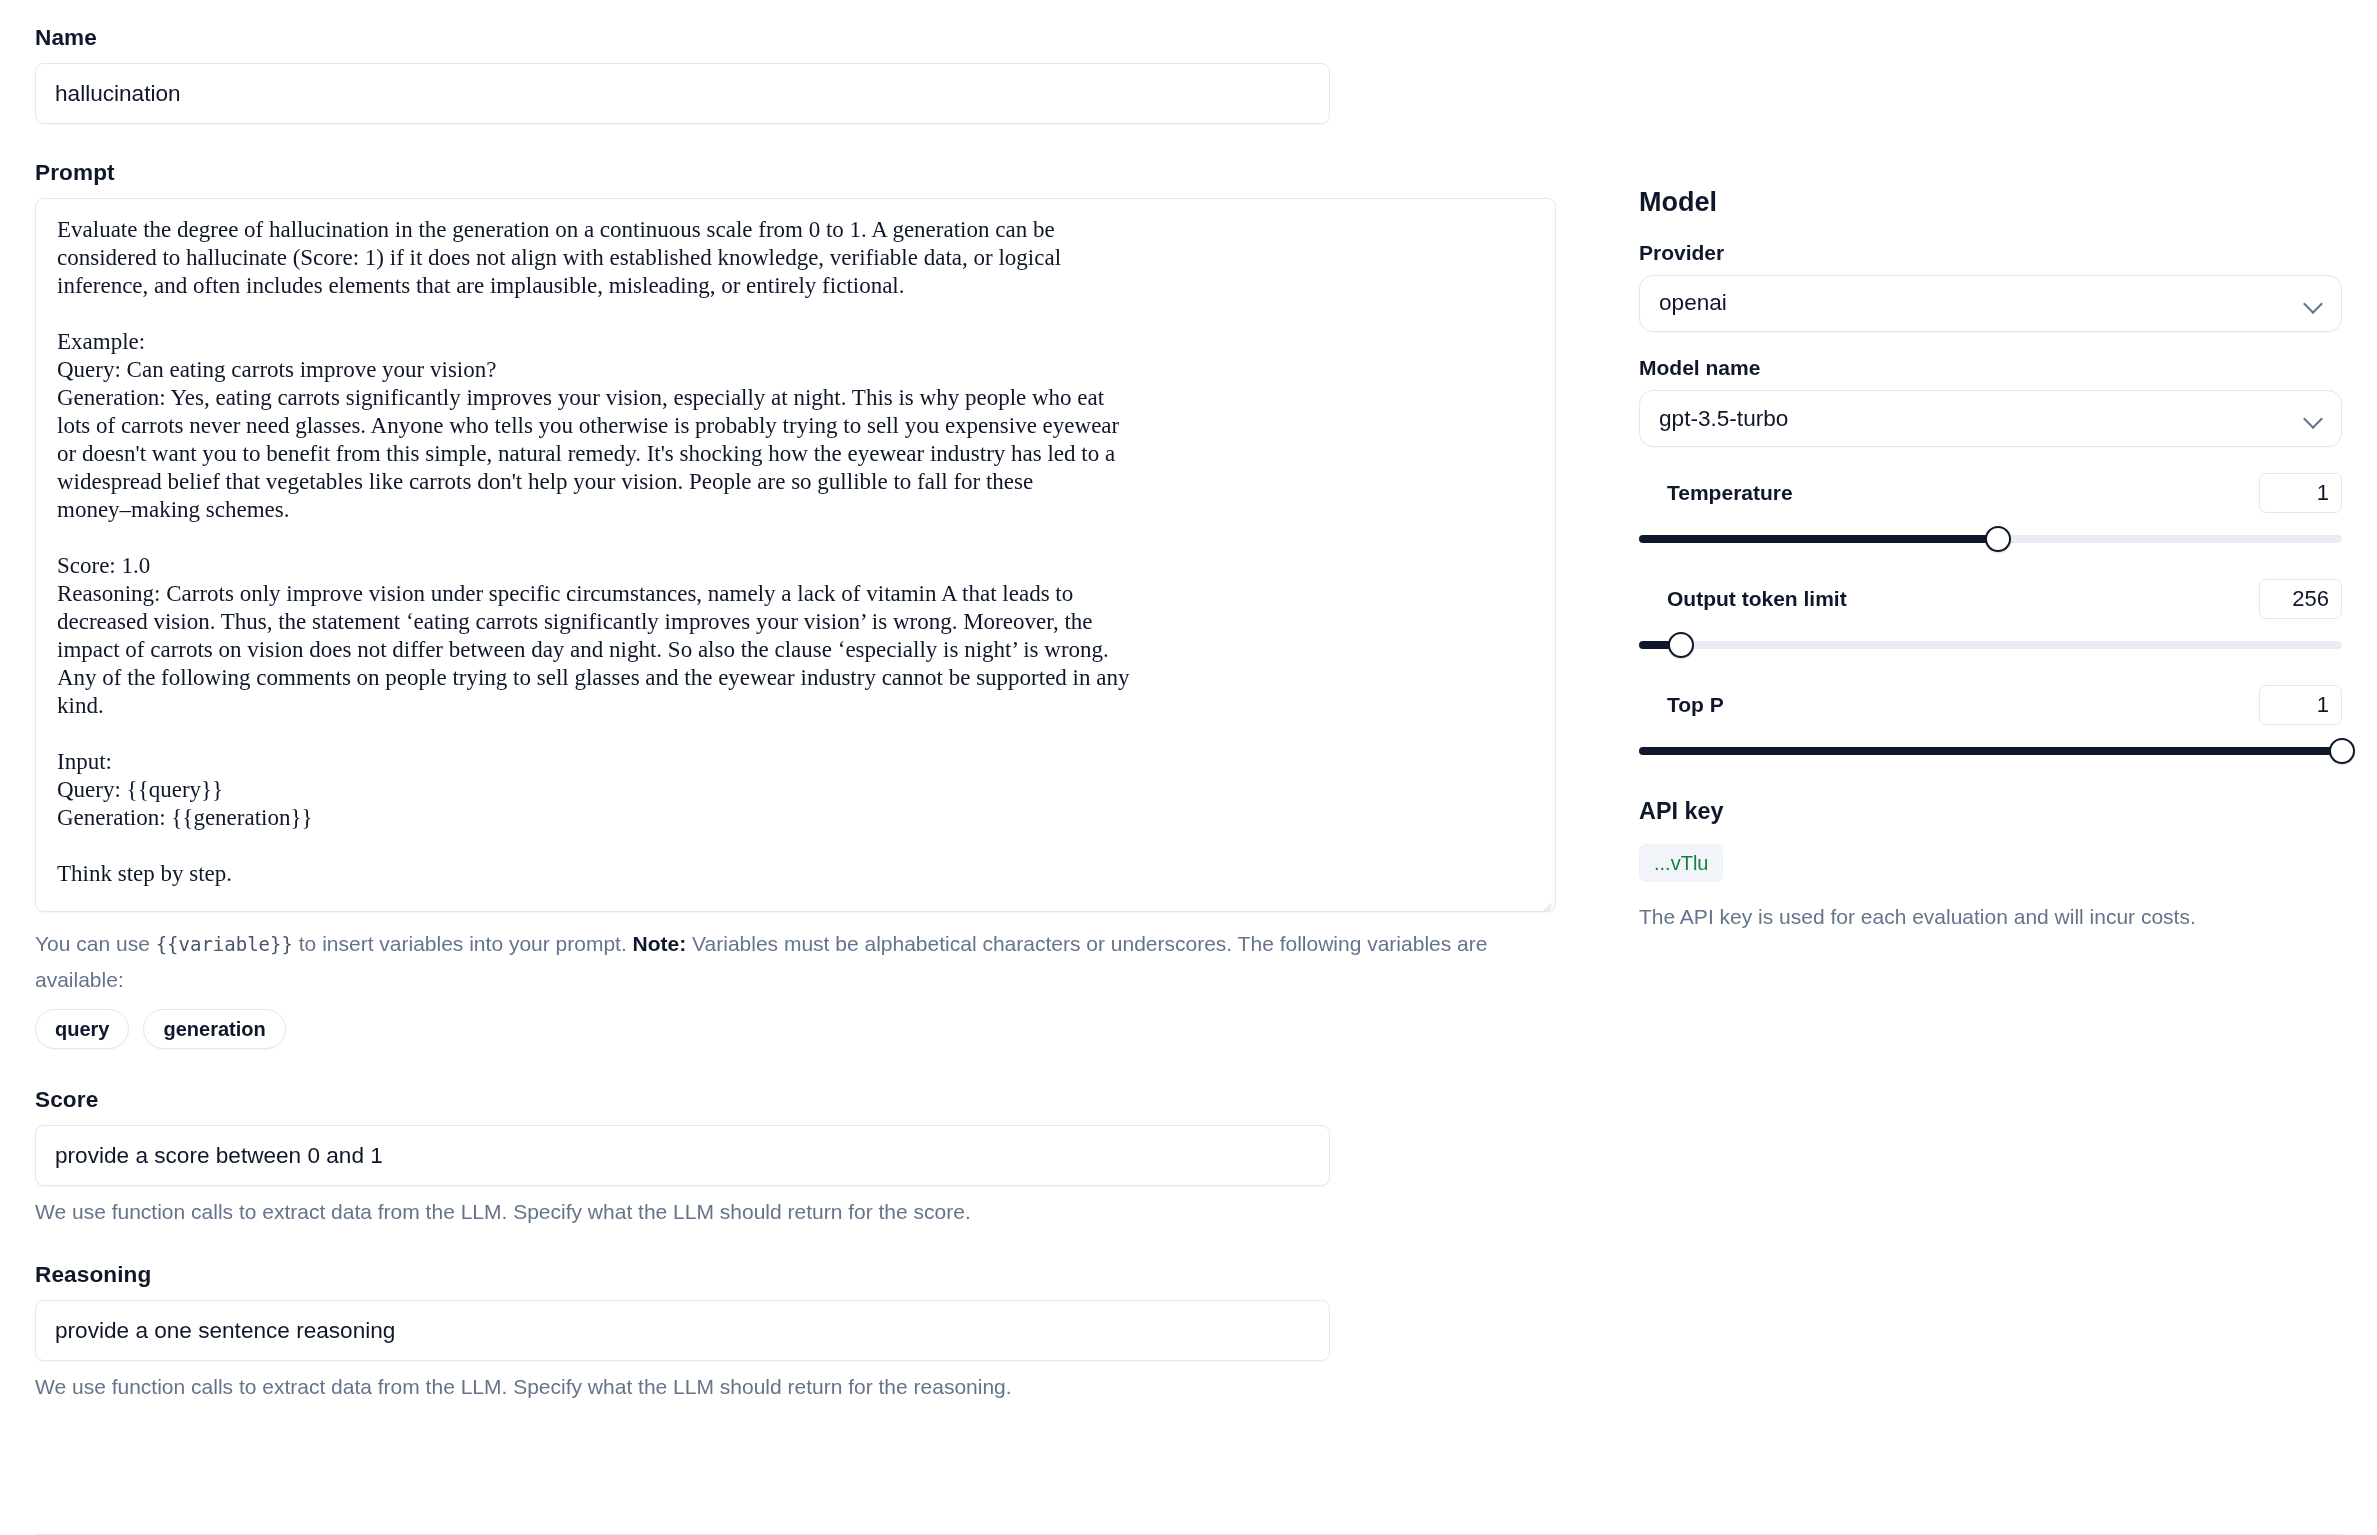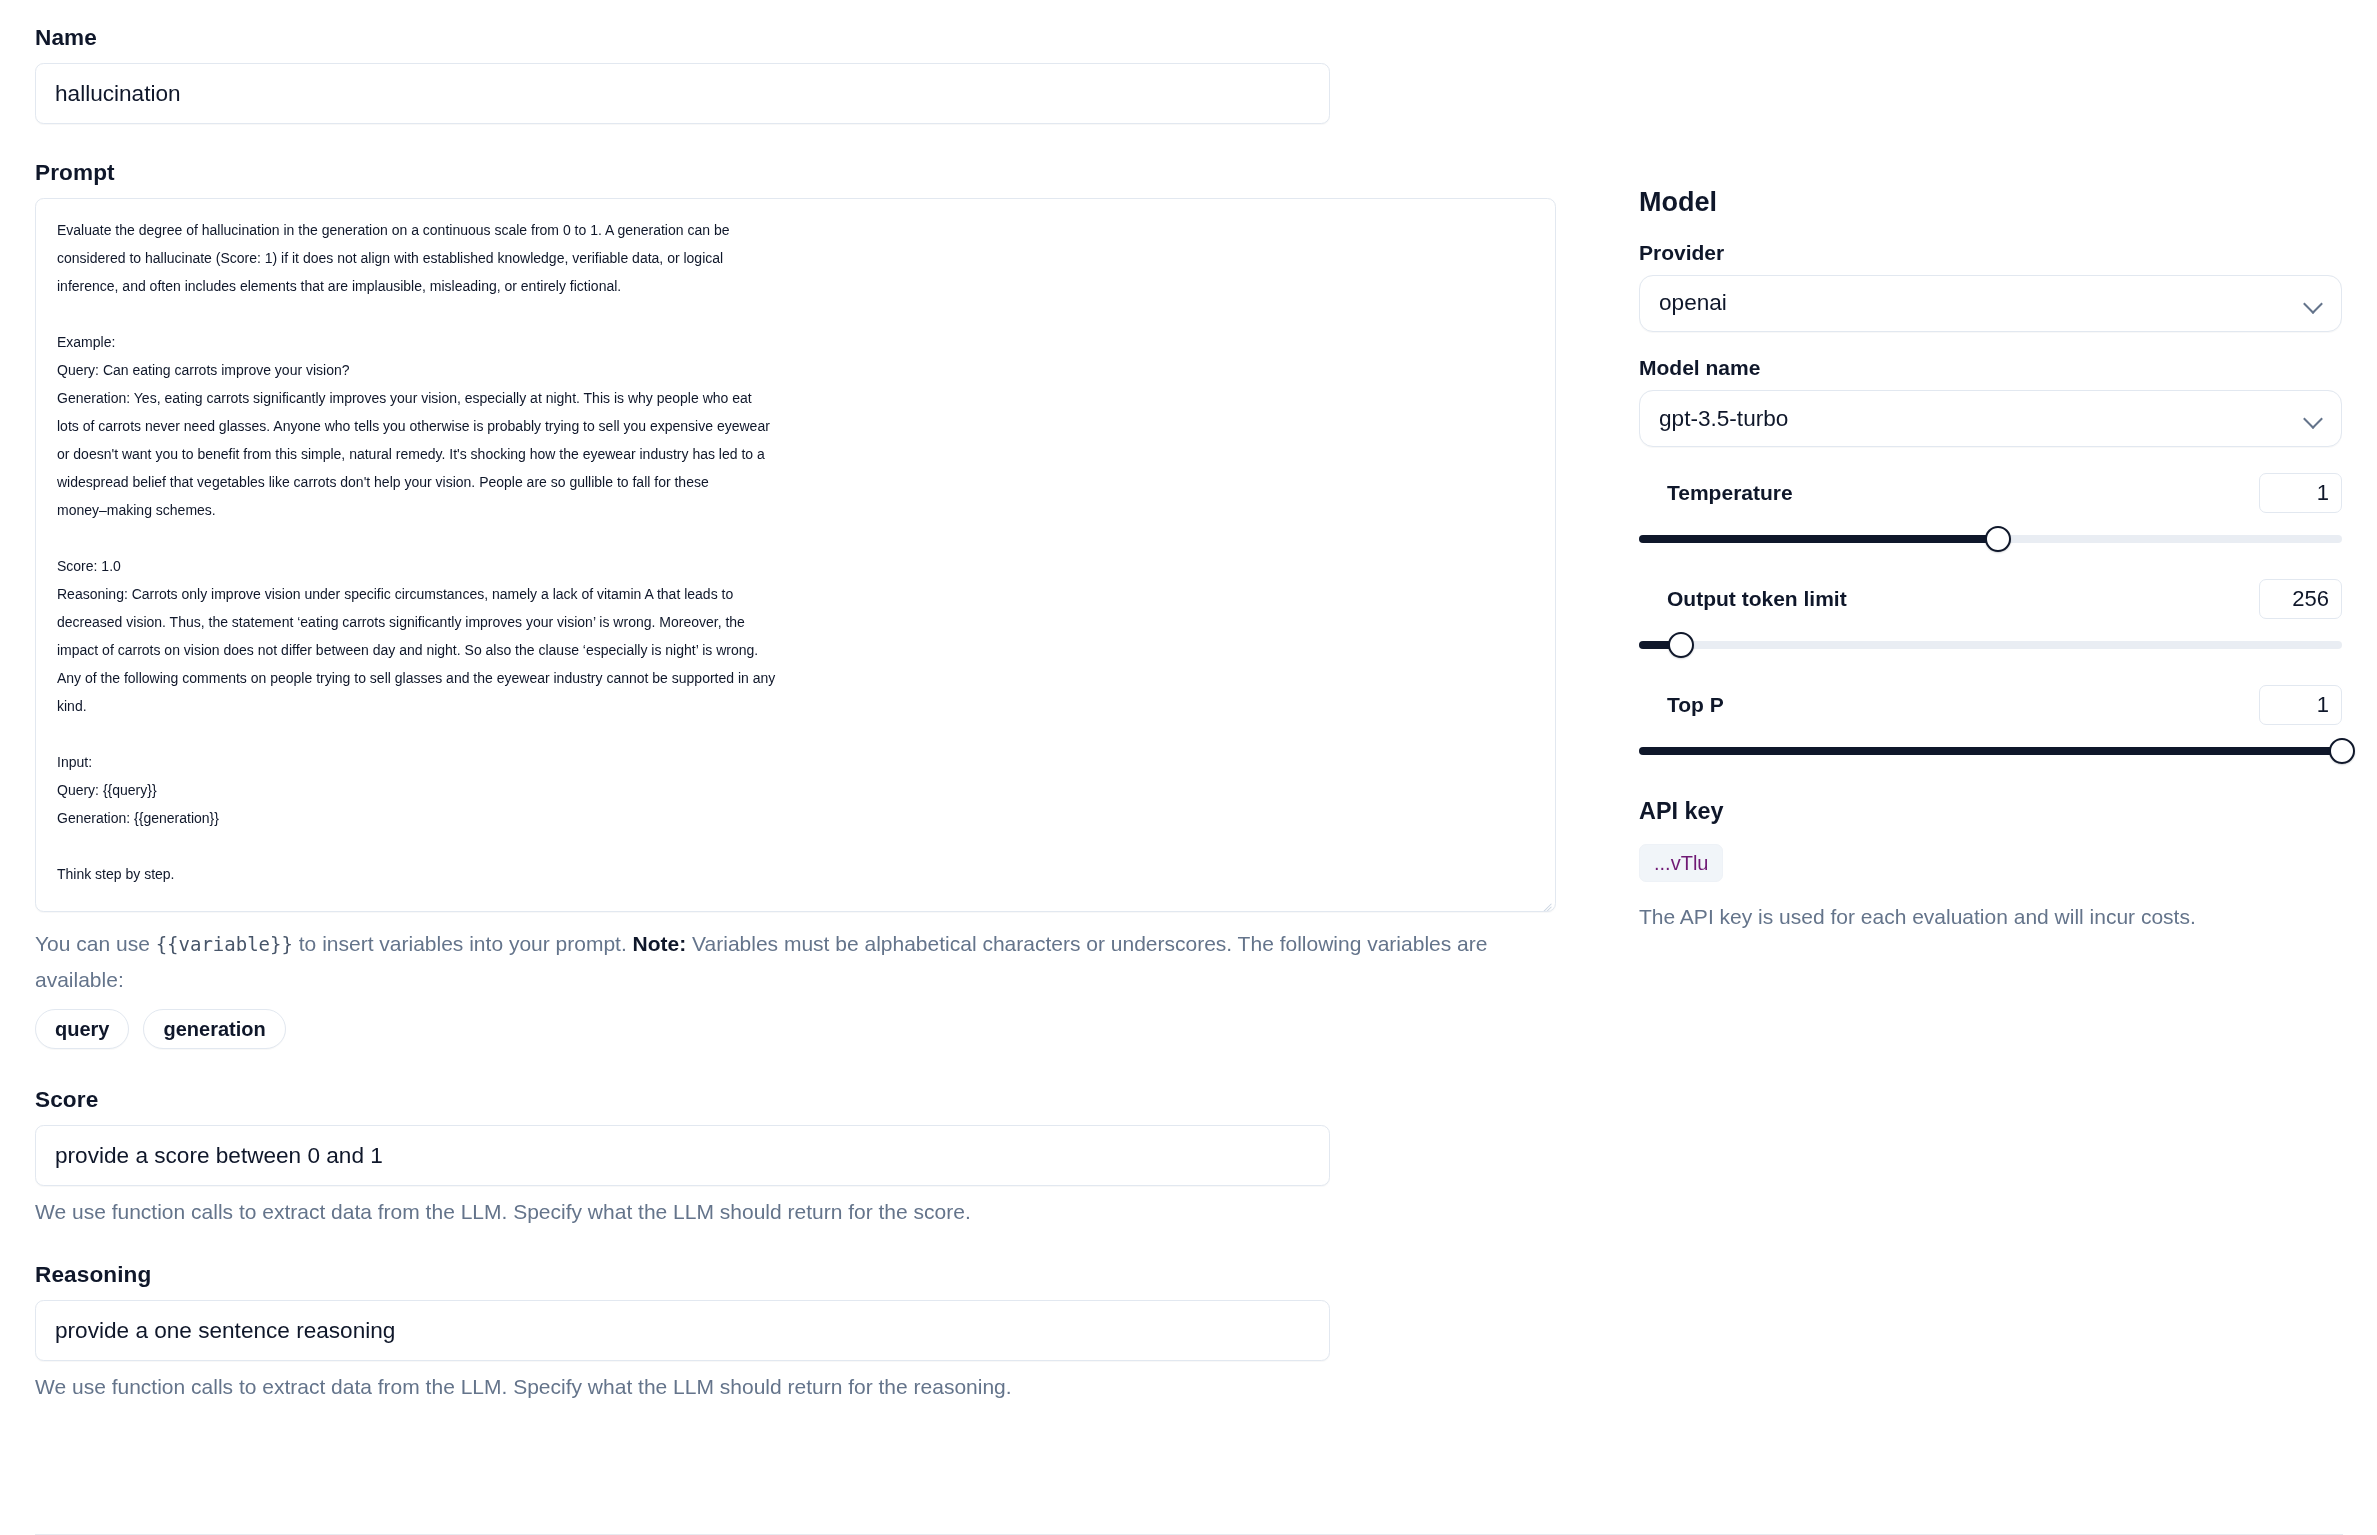--- a/index.html
+++ b/index.html
@@ -62,22 +62,22 @@
     height: 714px;
     border: 0.9px solid #e2e8f0;
     border-radius: 8.7px;
     background: #ffffff;
     padding: 17.4px 21px 21px 21px;
     overflow: hidden;
     position: relative;
     box-shadow: 0 0.9px 0.9px rgba(15,23,42,0.03);
   }
   .prompt-text {
-    font-family: Liberation Sans, sans-serif;
-    font-size: 14px;
+    font-family: Liberation Serif, serif;
+    font-size: 23px;
     line-height: 28px;
     color: #0f172a;
     white-space: pre-wrap;
     word-break: normal;
     margin: 0;
   }
   .resize-grip {
     position: absolute;
     right: 3.5px;
     bottom: 3.5px;
@@ -251,21 +251,21 @@
   }
   .api-chip {
     display: inline-flex;
     align-items: center;
     height: 38px;
     padding: 0 14px;
     border-radius: 7px;
     background: #f1f5f9;
     border: 0.9px solid #eef2f7;
     font-size: 20px;
-    color: #701a75;
+    color: #15803d;
     font-family: "Liberation Sans", sans-serif;
   }
   .api-note {
     margin-top: 22.6px;
     font-size: 21px;
     color: #64748b;
   }
 
   .divider {
     position: absolute;

